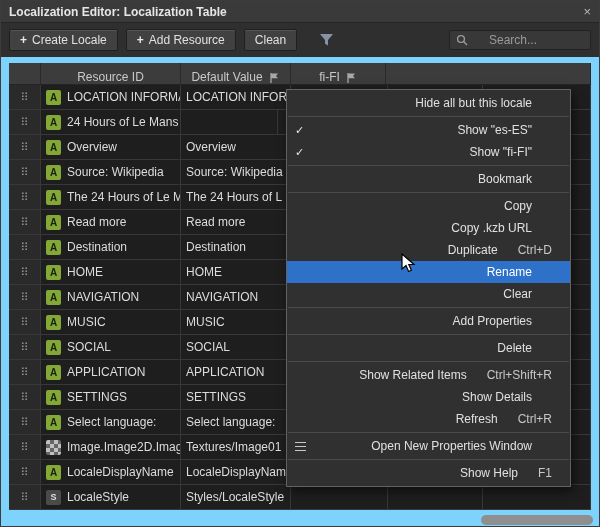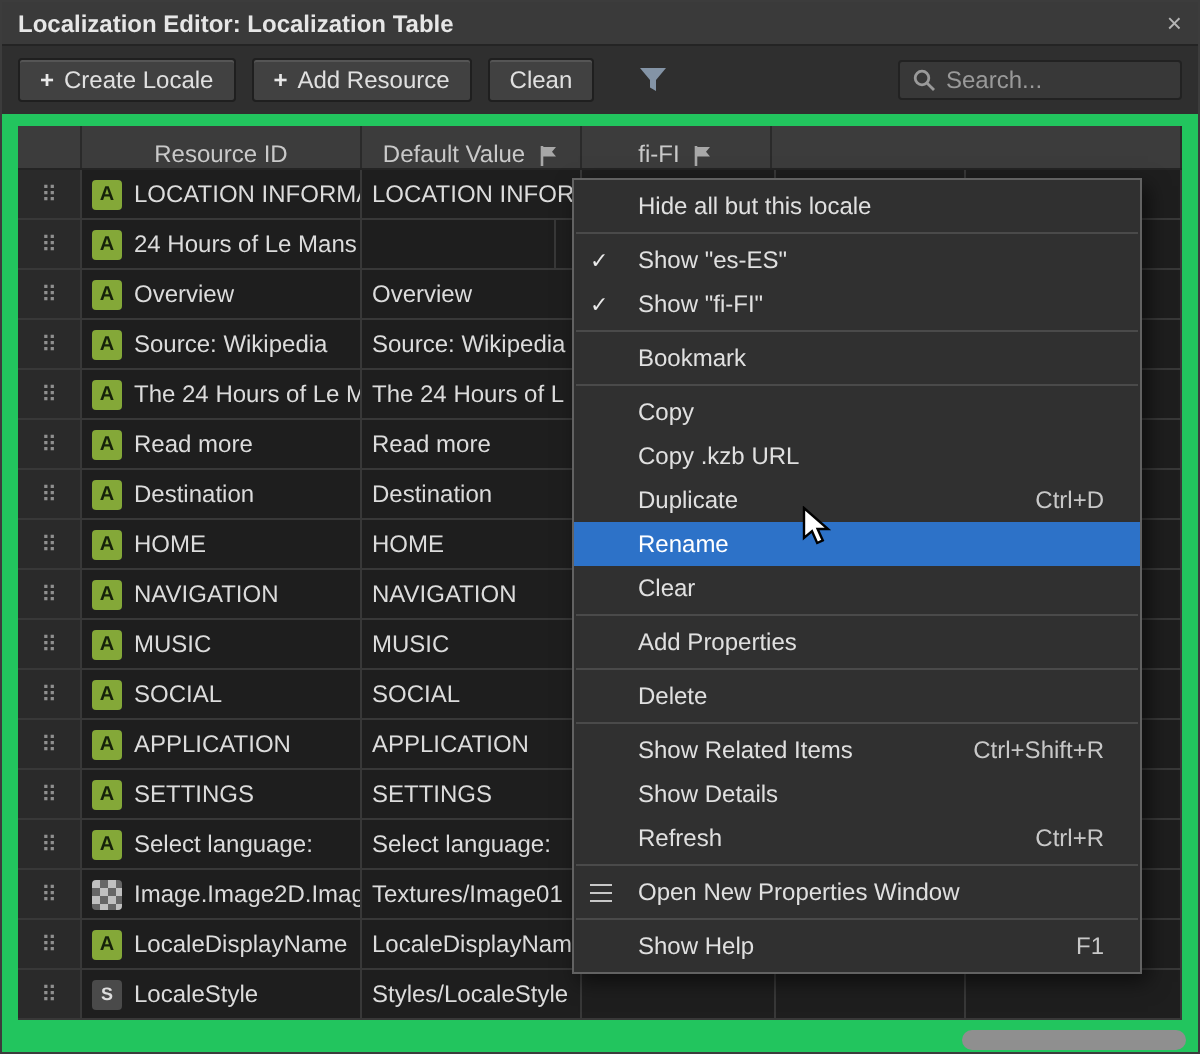--- a/index.html
+++ b/index.html
@@ -3,21 +3,21 @@
 <meta charset="utf-8">
 <style>
   * { box-sizing: border-box; margin: 0; padding: 0; }
   body {
     background: #1a1a1a;
     font-family: "Liberation Sans", sans-serif;
   }
   .window {
     position: relative;
     width: 600px; height: 527px;
-    background: #22c55e;
+    background: #7dd3fc;
     overflow: hidden;
     border: 1px solid #3c3c3c;
   }
   
   .titlebar {
     height: 22px;
     background: #3a3a3a;
     display: flex; align-items: center;
     padding: 0 8px;
     border-bottom: 1px solid #242424;
@@ -43,21 +43,21 @@
     font-family: "Liberation Sans", sans-serif;
   }
   .btn .plus { font-weight: bold; color: #e8e8e8; }
   .funnel { margin-left: 14px; display: inline-flex; }
   .search {
     margin-left: auto;
     width: 142px; height: 20px;
     background: #383838;
     border: 1px solid #222;
     border-radius: 2px;
-    display: flex; align-items: center; gap: 5px;
+    display: flex; align-items: center; gap: 21px;
     padding: 0 6px;
   }
   .search input {
     flex: 1; min-width: 0;
     background: transparent; border: none; outline: none;
     color: #ddd; font-size: 12px;
     font-family: "Liberation Sans", sans-serif;
   }
   .search input::placeholder { color: #9a9a9a; }
   
@@ -115,21 +115,21 @@
     background: #303030;
     border: 1px solid #626262;
     box-shadow: 3px 4px 10px rgba(0,0,0,.55);
     padding: 2px 0;
     z-index: 10;
   }
   .menu-item {
     height: 22px;
     display: flex; align-items: center;
     padding: 0 18px 0 8px;
-    font-size: 12px; color: #e0e0e0;
+    font-size: 12px; color: #e0e0e0; text-align: right;
   }
   .menu-item.hl { color: #fff; }
   .mi-check { width: 24px; flex: none; font-size: 11px; color: #e8e8e8;
               display: flex; align-items: center; }
   .mi-label { flex: 1; overflow: hidden; white-space: nowrap; }
   .mi-shortcut { margin-left: 20px; color: #c8c8c8; font-size: 12px; }
   .menu-item.hl .mi-shortcut { color: #fff; }
   .menu-sep { height: 1px; background: #4a4a4a; margin: 2px 1px; }
   .list-glyph {
     width: 11px; height: 9px;

